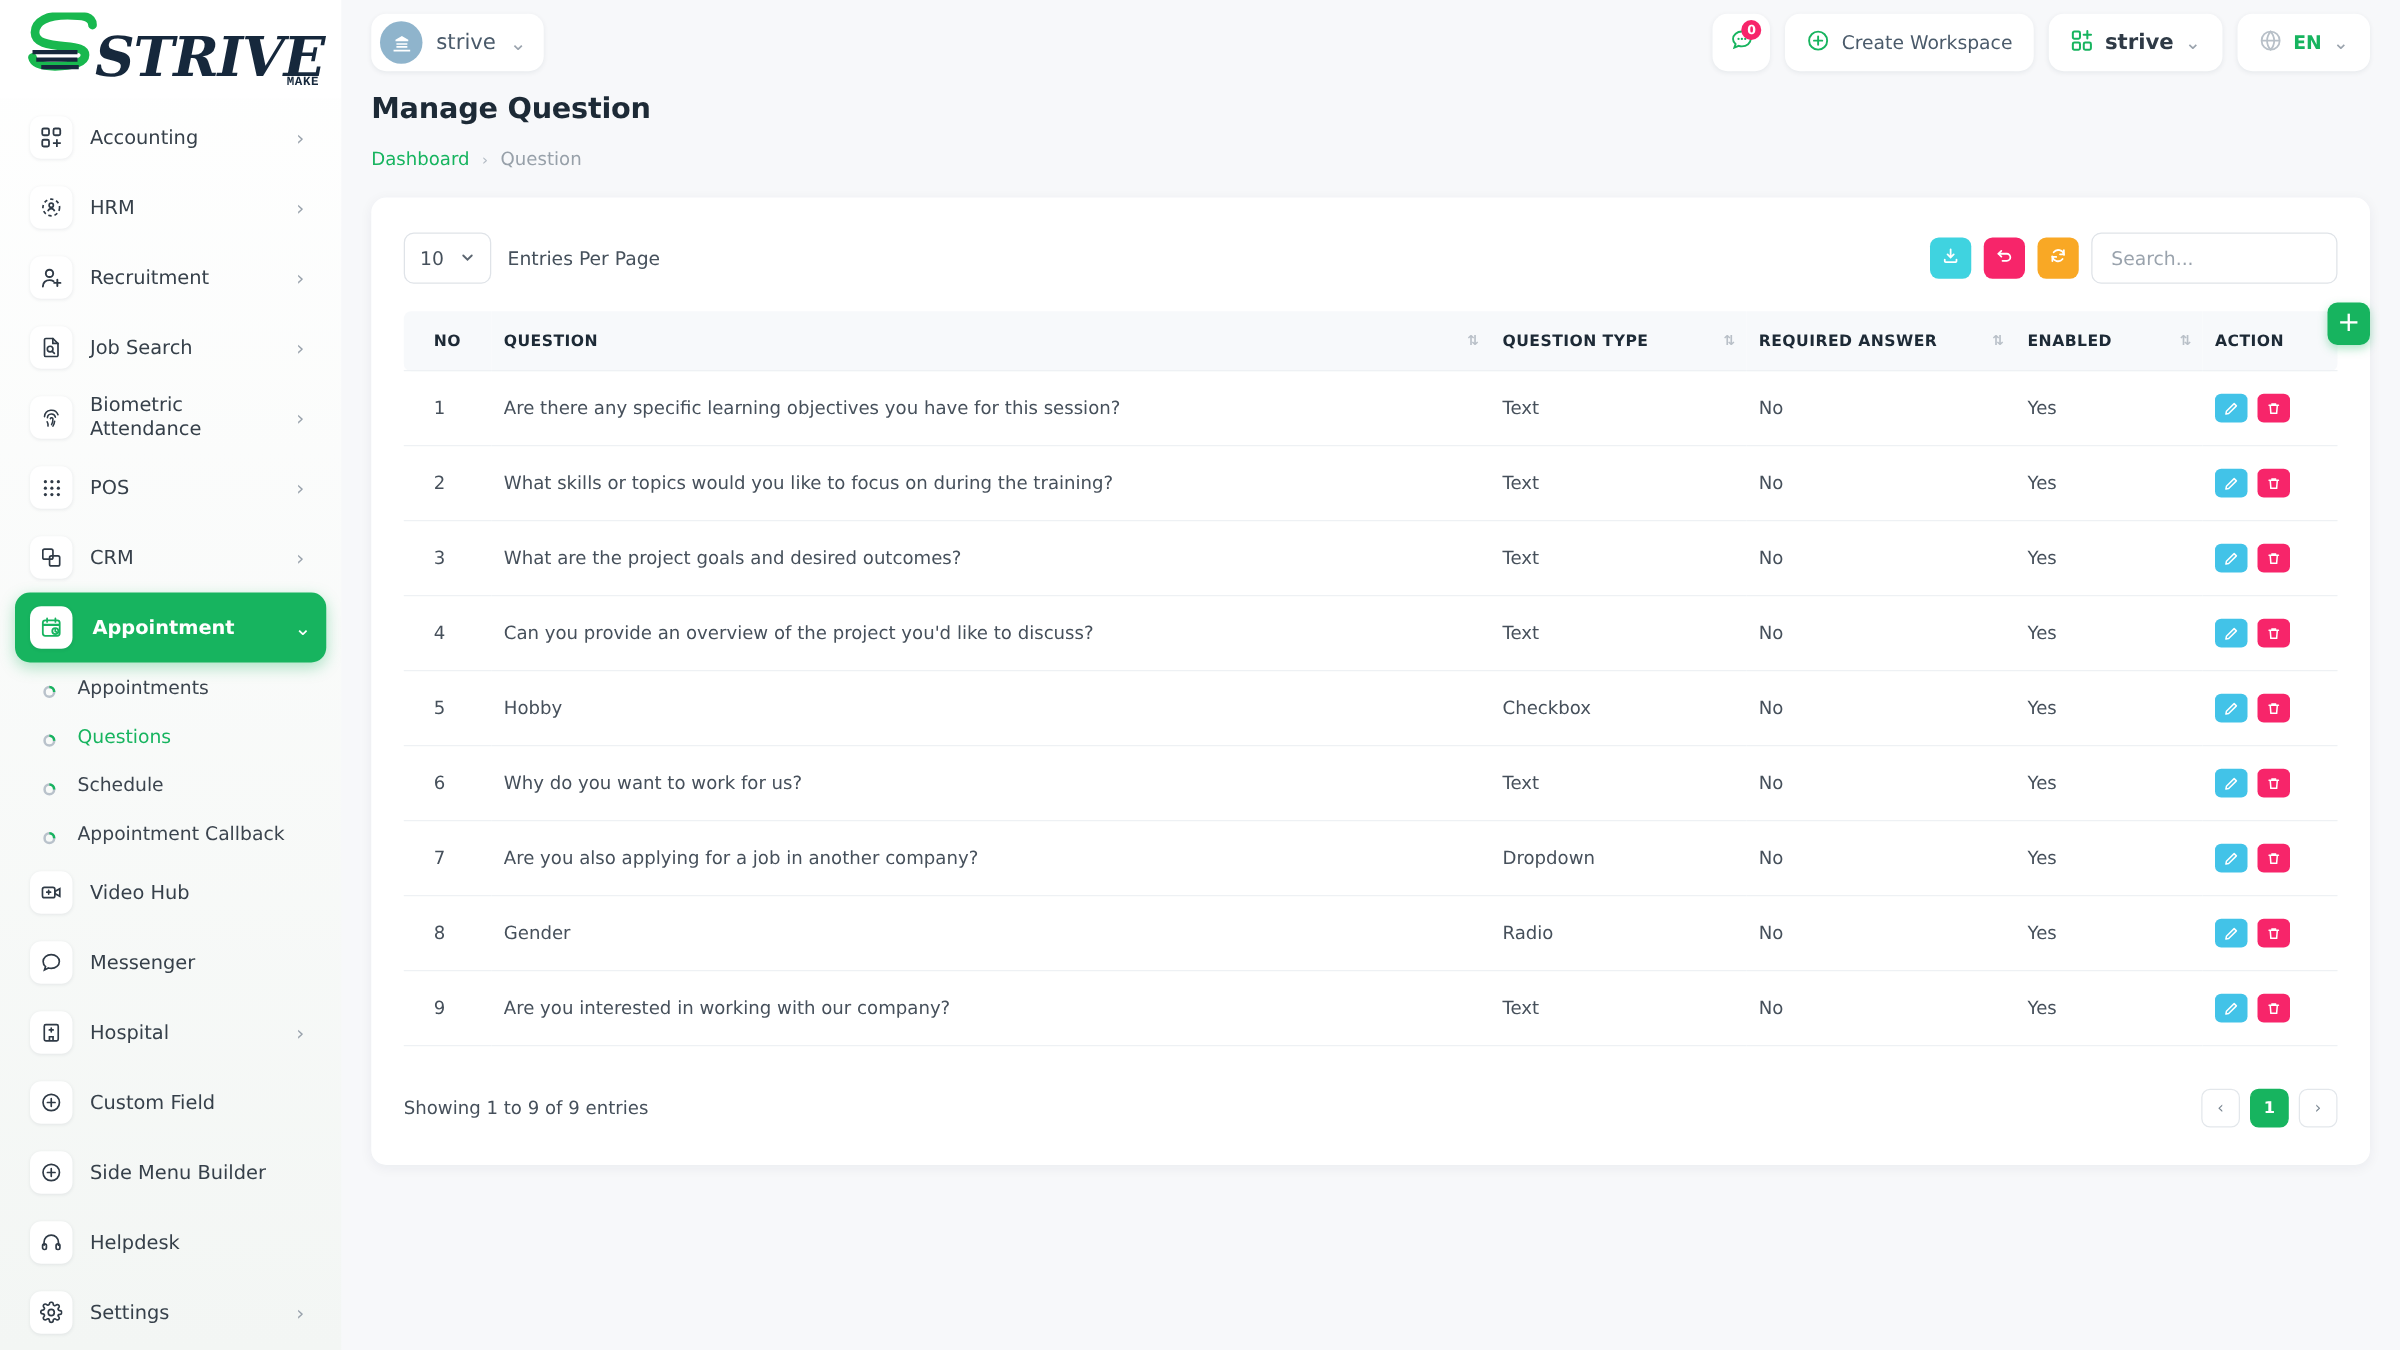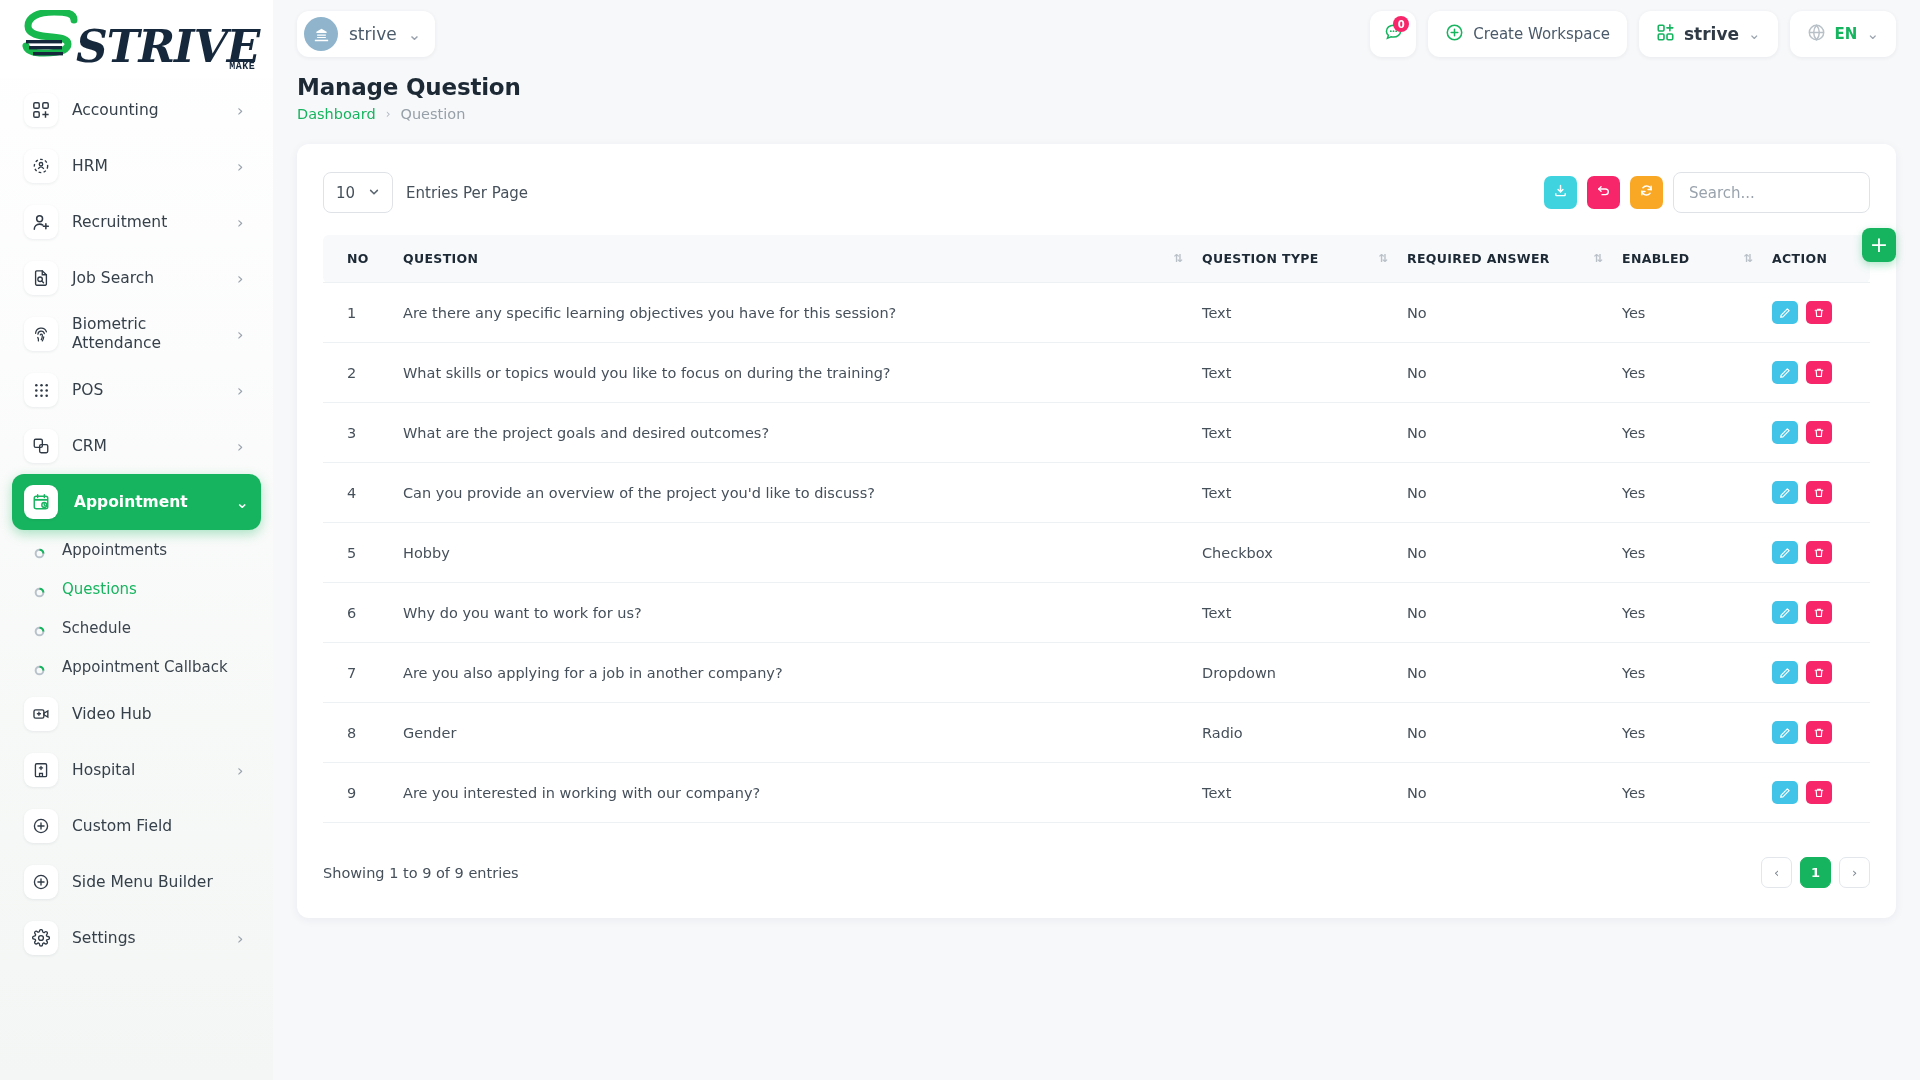--- a/index.html
+++ b/index.html
@@ -101,21 +101,21 @@
     padding: 0 17px; cursor: pointer; font-size: 15px; color: #4a5a6a;
     box-shadow: 0 1px 4px rgba(20,40,60,.07);
   }
   .pill-btn .bold { font-weight: bold; color: #2f3a46; font-size: 17px; }
   .lang-code { color: #17b45f; font-weight: bold; font-size: 15px; }
 
   .page-head {
     padding: 6px 36px 0 24px;
   }
   .page-title { font-size: 23px; font-weight: bold; color: #1d2a36; letter-spacing: -.2px; }
-  .breadcrumb { display: flex; align-items: center; gap: 10px; margin-top: 6px; font-size: 14.5px; }
+  .breadcrumb { display: flex; align-items: center; gap: 10px; margin-top: 20px; font-size: 14.5px; }
   .bc-link { color: #17b45f; cursor: pointer; }
   .bc-sep { color: #b3bbc4; font-size: 12px; }
   .bc-cur { color: #97a0a9; }
   .add-btn {
     position: absolute; right: 24px; top: 106px;
     width: 34px; height: 34px; border-radius: 8px; background: #17b45f;
     color: #fff; display: flex; align-items: center; justify-content: center;
     font-size: 22px; cursor: pointer; line-height: 0;
     box-shadow: 0 3px 8px rgba(23,180,95,.35);
   }
@@ -361,20 +361,29 @@
           <svg width="18" height="18" viewBox="0 0 20 20" fill="none" stroke="#2f3a46" stroke-width="1.5" stroke-linecap="round">
             <rect x="2.2" y="5.4" width="11" height="9.2" rx="1.8"></rect>
               <path d="M13.2 9.2 17.6 6.6v6.8l-4.4-2.6z"></path>
             <path d="M7.7 8v3.4M6 9.7h3.4"></path>
           </svg>
         </span>
         <span class="nav-label">Video Hub</span>
         <span class="chev"></span>
       </div>
 
+      <div class="nav-item">
+        <span class="nav-icon">
+          <svg width="18" height="18" viewBox="0 0 20 20" fill="none" stroke="#2f3a46" stroke-width="1.5">
+            <path d="M10 3c4 0 7.2 2.7 7.2 6.1S14 15.2 10 15.2c-.9 0-1.7-.1-2.5-.35L4 16.6l.9-2.9C3.4 12.6 2.8 11 2.8 9.1 2.8 5.7 6 3 10 3z"></path>
+          </svg>
+        </span>
+        <span class="nav-label">Messenger</span>
+        <span class="chev"></span>
+      </div>
 
       <div class="nav-item">
         <span class="nav-icon">
           <svg width="18" height="18" viewBox="0 0 20 20" fill="none" stroke="#2f3a46" stroke-width="1.5">
             <rect x="3.8" y="3" width="12.4" height="14.4" rx="1.4"></rect>
               <path d="M8.4 17.4v-3.6h3.2v3.6"></path>
             <path d="M10 6v3.4M8.3 7.7h3.4" stroke-linecap="round"></path>
           </svg>
         </span>
         <span class="nav-label">Hospital</span>
@@ -396,20 +405,31 @@
         <span class="nav-icon">
           <svg width="18" height="18" viewBox="0 0 20 20" fill="none" stroke="#2f3a46" stroke-width="1.5" stroke-linecap="round">
             <circle cx="10" cy="10" r="7.3"></circle>
               <path d="M10 6.6v6.8M6.6 10h6.8"></path>
           </svg>
         </span>
         <span class="nav-label">Side Menu Builder</span>
         <span class="chev"></span>
       </div>
 
+      <div class="nav-item">
+        <span class="nav-icon">
+          <svg width="18" height="18" viewBox="0 0 20 20" fill="none" stroke="#2f3a46" stroke-width="1.5" stroke-linecap="round">
+            <path d="M3.6 12.4V9.8a6.4 6.4 0 0 1 12.8 0v2.6"></path>
+            <rect x="2.3" y="11.2" width="3.4" height="5" rx="1.5"></rect>
+              <rect x="14.3" y="11.2" width="3.4" height="5" rx="1.5"></rect>
+          </svg>
+        </span>
+        <span class="nav-label">Helpdesk</span>
+        <span class="chev"></span>
+      </div>
 
       <div class="nav-item">
         <span class="nav-icon">
           <svg width="18" height="18" viewBox="0 0 20 20" fill="none" stroke="#2f3a46" stroke-width="1.5">
             <circle cx="10" cy="10" r="2.7"></circle>
             <path d="M16.2 12.1a1.4 1.4 0 0 0 .3 1.5l.05.05a1.7 1.7 0 1 1-2.4 2.4l-.05-.05a1.4 1.4 0 0 0-1.5-.3 1.4 1.4 0 0 0-.85 1.3v.15a1.7 1.7 0 1 1-3.4 0V17a1.4 1.4 0 0 0-.9-1.3 1.4 1.4 0 0 0-1.5.3l-.05.05a1.7 1.7 0 1 1-2.4-2.4l.05-.05a1.4 1.4 0 0 0 .3-1.5 1.4 1.4 0 0 0-1.3-.85H2.4a1.7 1.7 0 0 1 0-3.4h.15a1.4 1.4 0 0 0 1.3-.9 1.4 1.4 0 0 0-.3-1.5l-.05-.05a1.7 1.7 0 1 1 2.4-2.4l.05.05a1.4 1.4 0 0 0 1.5.3h.05A1.4 1.4 0 0 0 8.35 2.6V2.4a1.7 1.7 0 1 1 3.4 0v.15a1.4 1.4 0 0 0 .85 1.3 1.4 1.4 0 0 0 1.5-.3l.05-.05a1.7 1.7 0 1 1 2.4 2.4l-.05.05a1.4 1.4 0 0 0-.3 1.5v.05a1.4 1.4 0 0 0 1.3.85h.15a1.7 1.7 0 0 1 0 3.4h-.15a1.4 1.4 0 0 0-1.3.85z"></path>
           </svg>
         </span>
         <span class="nav-label">Settings</span>
         <span class="chev">›</span>

